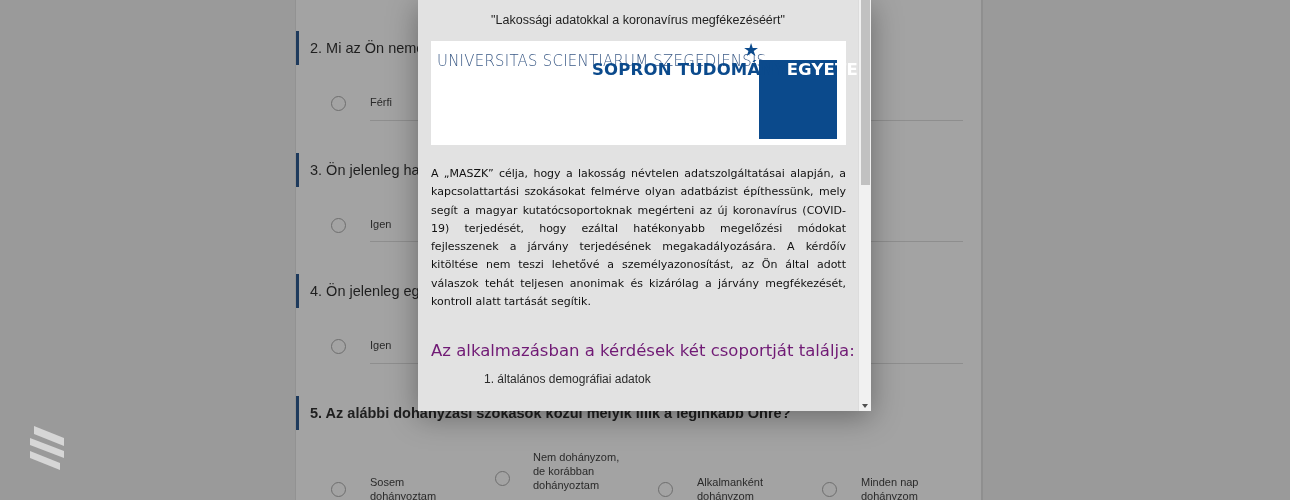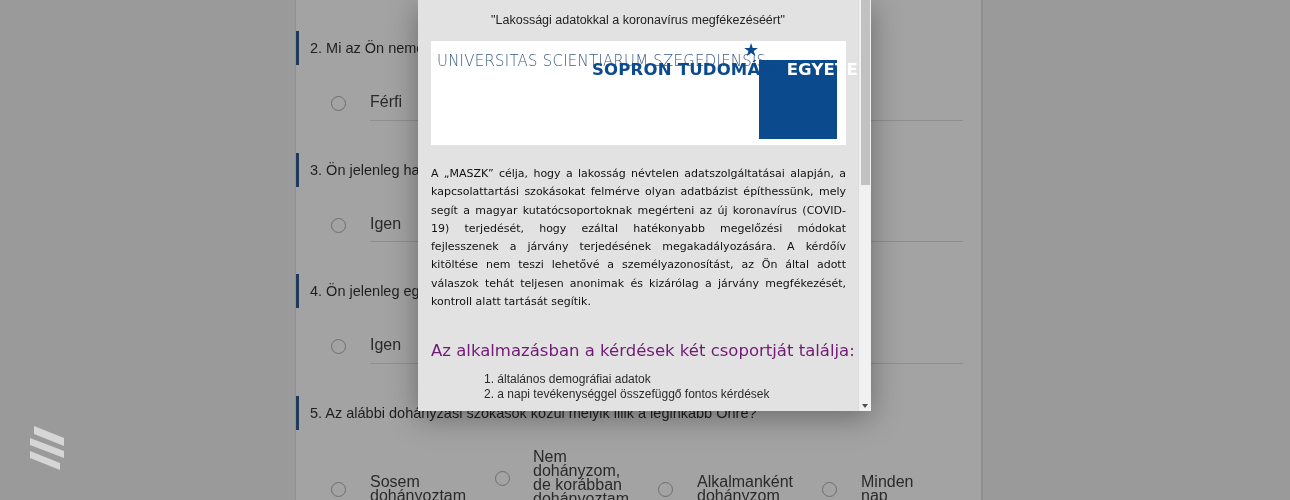--- a/index.html
+++ b/index.html
@@ -39,21 +39,21 @@
     .radio {
       position: absolute;
       width: 15px; height: 15px;
       border: 1.5px solid #6e6e6e;
       border-radius: 50%;
       background: transparent;
       cursor: pointer;
     }
     .opt-label {
       position: absolute;
-      font-size: 16px;
+      font-size: 11px;
       color: #2a2a2a;
       line-height: 14px;
     }
     .divider {
       position: absolute;
       height: 1px;
       background: #8e8e8e;
     }
 
     
@@ -213,21 +213,21 @@
   <div class="question" style="top:0;">
     <div class="q-bar" style="top:274px;height:34px;"></div>
     <div class="q-title" style="top:283px;">4. Ön jelenleg egés</div>
     <div class="radio" style="left:35px;top:339px;"></div>
     <div class="opt-label" style="left:74px;top:338px;">Igen</div>
     <div class="divider" style="left:74px;top:363px;width:593px;"></div>
   </div>
 
   <div class="question" style="top:0;">
     <div class="q-bar" style="top:396px;height:34px;"></div>
-    <div class="q-title" style="top:405px;">5. Az alábbi dohányzási szokások közül melyik illik a leginkább Önre?</div>
+    <div class="q-title" style="top:405px;font-weight:bold;">5. Az alábbi dohányzási szokások közül melyik illik a leginkább Önre?</div>
 
     <div class="radio" style="left:35px;top:482px;"></div>
     <div class="opt-label" style="left:74px;top:475px;width:90px;">Sosem dohányoztam</div>
 
     <div class="radio" style="left:199px;top:471px;"></div>
     <div class="opt-label" style="left:237px;top:450px;width:90px;">Nem dohányzom, de korábban dohányoztam</div>
 
     <div class="radio" style="left:362px;top:482px;"></div>
     <div class="opt-label" style="left:401px;top:475px;width:90px;">Alkalmanként dohányzom</div>
 
@@ -256,21 +256,20 @@
     </div>
 
     <div class="modal-body">
       <p>A „MASZK” célja, hogy a lakosság névtelen adatszolgáltatásai alapján, a kapcsolattartási szokásokat felmérve olyan adatbázist építhessünk, mely segít a magyar kutatócsoportoknak megérteni az új koronavírus (COVID-19) terjedését, hogy ezáltal hatékonyabb megelőzési módokat fejlesszenek a járvány terjedésének megakadályozására. A kérdőív kitöltése nem teszi lehetővé a személyazonosítást, az Ön által adott válaszok tehát teljesen anonimak és kizárólag a járvány megfékezését, kontroll alatt tartását segítik.</p>
     </div>
 
     <div class="modal-heading">Az alkalmazásban a kérdések két csoportját találja:</div>
 
     <ul class="modal-list">
       <li>1. általános demográfiai adatok</li>
-      <li>2. a napi tevékenységgel összefüggő fontos kérdések</li>
     </ul>
   </div>
 
   <div class="scrollbar">
     <div class="scroll-thumb"></div>
     <div class="scroll-arrow-down"></div>
   </div>
 </div>
 
 </body></html>

